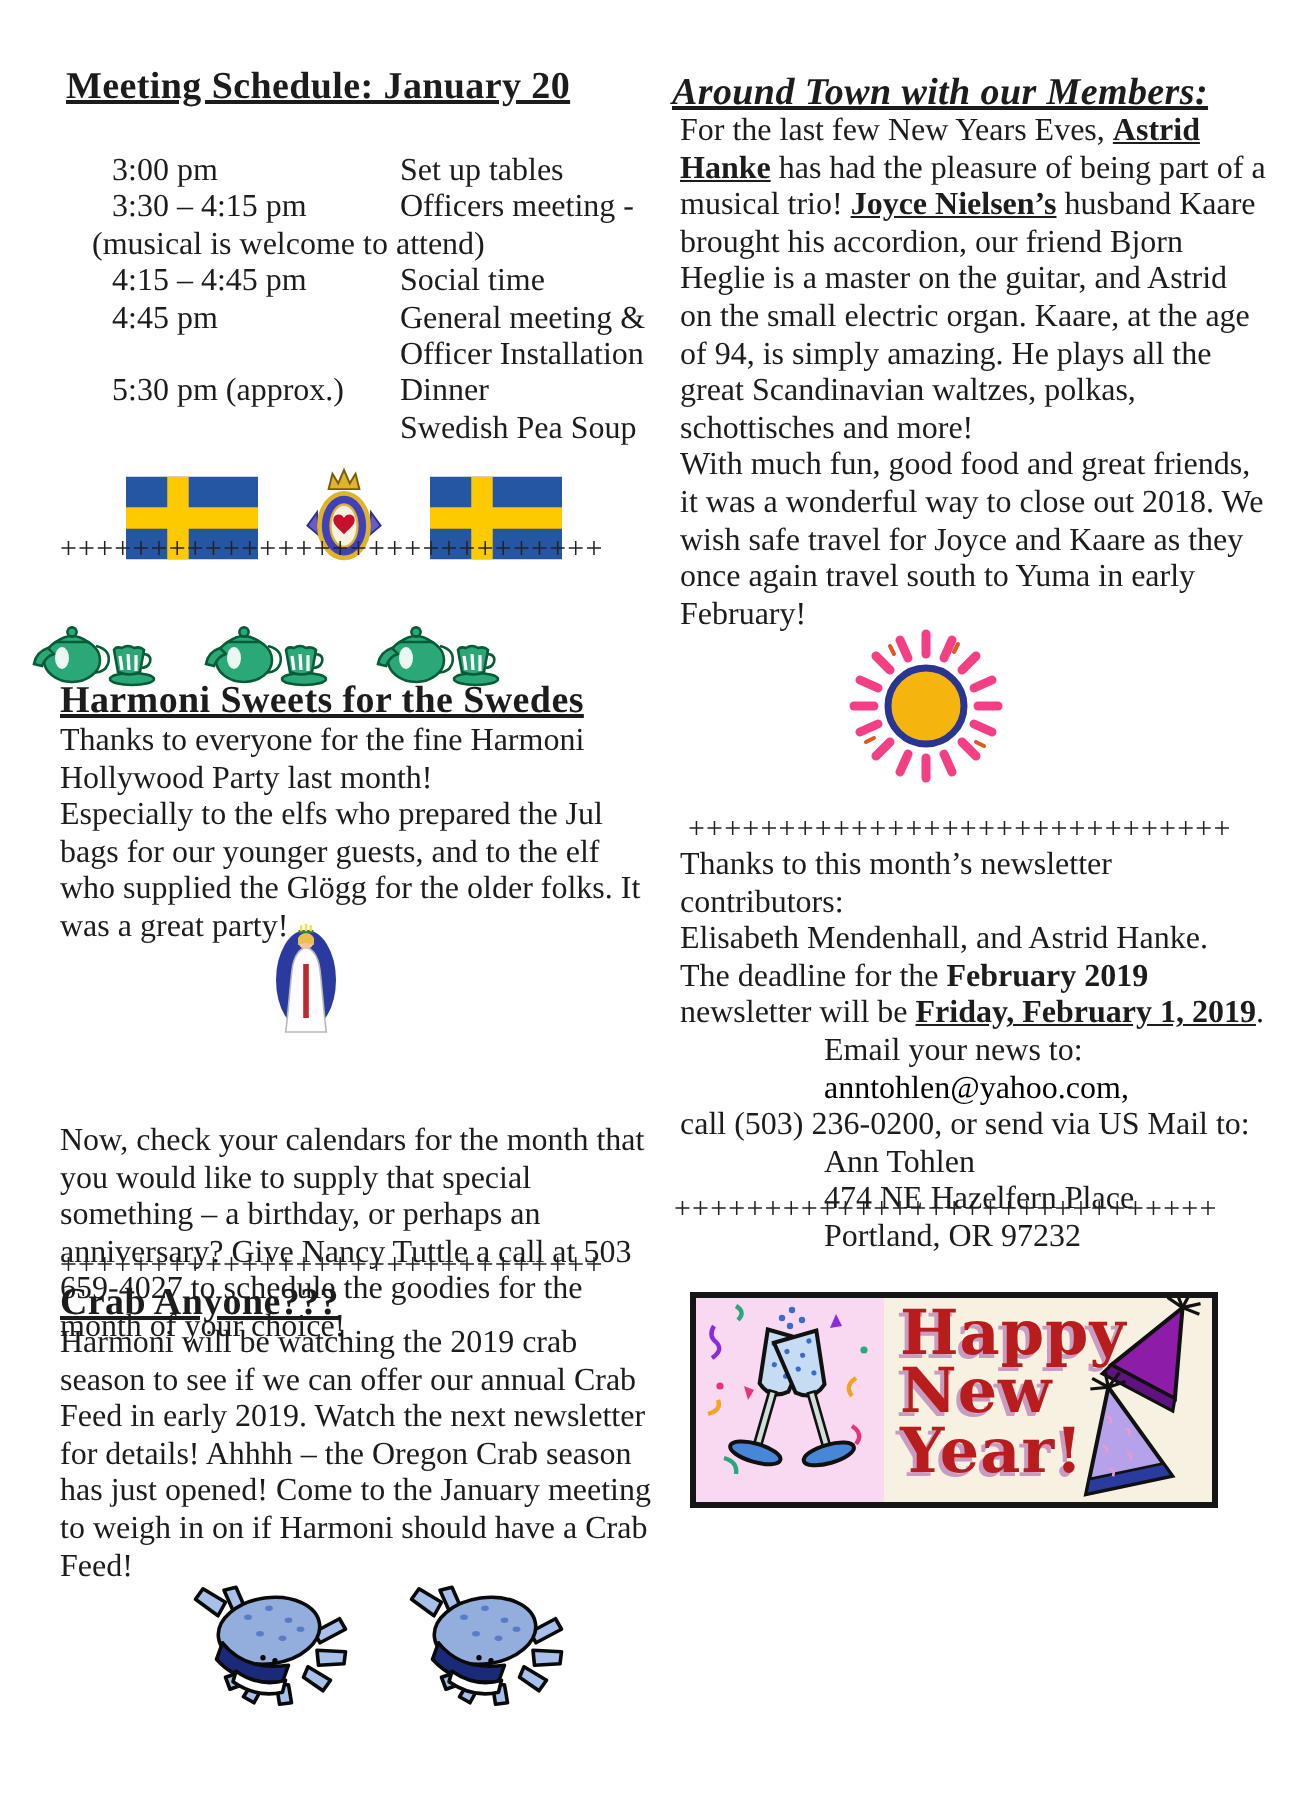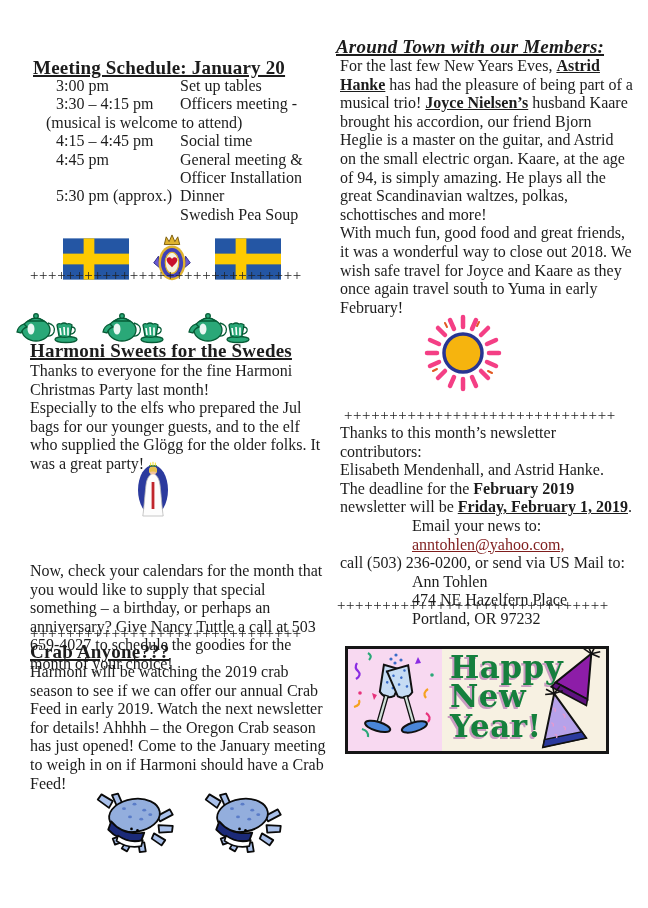--- a/index.html
+++ b/index.html
@@ -3,45 +3,45 @@
 <meta charset="utf-8">
 <style>
   html,body{margin:0;padding:0;background:#fff;}
   .page{position:relative;width:648px;height:908px;background:#ffffff;overflow:hidden;
         font-family:"Liberation Serif","DejaVu Serif",serif;color:#1c1c1c;}
   .abs{position:absolute;}
   .sec-title{font-size:19px;font-weight:bold;text-decoration:underline;
              text-decoration-thickness:2px;margin:0;letter-spacing:.2px;}
   .italic{font-style:italic;}
   .body{font-size:16px;line-height:18.6px;margin:0;}
-  .srow{display:flex;font-size:16px;line-height:18.4px;}
+  .srow{display:flex;font-size:16px;line-height:18.4px;gap:20px;}
   .stime{width:124px;flex:none;}
   .snote{font-size:16px;line-height:18.4px;margin-left:-10px;}
   .dl{display:block;}
   .divider{font-size:15px;line-height:15px;letter-spacing:.6px;white-space:nowrap;color:#222;}
   .bold-ul{font-weight:bold;text-decoration:underline;}
   .bold{font-weight:bold;}
-  .link{color:#7f1d1d;text-decoration:underline;cursor:pointer;text-align:center;}
+  .link{color:#000000;cursor:pointer;text-align:center;}
   .iconrow{display:flex;align-items:center;}
   .indent{margin-left:72px;}
   .banner{position:absolute;width:258px;height:102px;border:3px solid #161616;
           background:#f7f1e2;display:flex;}
   .banner-left{width:94px;flex:none;background:#f8d9f1;position:relative;overflow:hidden;}
   .banner-right{position:relative;flex:1;overflow:hidden;}
   .banner-text{position:absolute;left:8px;top:4px;font-weight:900;font-size:31px;line-height:.95;
-               letter-spacing:.5px;color:#15803d;font-family:"DejaVu Serif",serif;
+               letter-spacing:.5px;color:#b91c1c;font-family:"DejaVu Serif",serif;
                text-shadow:-2px 2px 0 rgba(155,70,160,.5);}
   .hats{position:absolute;right:-4px;top:0;}
 </style>
 </head>
 <body>
 
 <div class="page">
 
-  <h2 class="abs sec-title" style="left:33px;top:33px;margin-top:24px;">Meeting Schedule: January 20</h2>
+  <h2 class="abs sec-title" style="left:33px;top:33px;">Meeting Schedule: January 20</h2>
 
   <div class="abs" style="left:56px;top:77px;width:270px;">
     <div class="srow">
       <span class="stime">3:00 pm</span>
       <span class="sdesc">Set up tables</span>
     </div>
     <div class="srow">
       <span class="stime">3:30 – 4:15 pm</span>
       <span class="sdesc">Officers meeting -</span>
     </div>
@@ -130,21 +130,21 @@
         <path d="M12 17 q8 -6 16 0 z"></path>
         <circle cx="20" cy="12" r="2.3"></circle>
       </g>
       <ellipse cx="15" cy="25" rx="3.5" ry="5.5" fill="#ffffff" opacity=".9"></ellipse>
       <path d="M44 24 l1 7 M48 23 l.5 8 M52 23.5 l0 8" stroke="#ffffff" stroke-width="1.6" fill="none"></path>
     </svg>
   </div>
 
   <h2 class="abs sec-title" style="left:30px;top:340px;text-align:right;">Harmoni Sweets for the Swedes</h2>
   <div class="abs" style="left:30px;top:362px;width:294px;">
-    <p class="body">Thanks to everyone for the fine Harmoni Christmas Party last month!</p>
+    <p class="body">Thanks to everyone for the fine Harmoni Hollywood Party last month!</p>
     <p class="body">Especially to the elfs who prepared the Jul bags for our younger guests, and to the elf who supplied the Glögg for the older folks. It was a great party!</p>
   </div>
 
   <div class="abs" style="left:135px;top:461px;">
     <svg width="36" height="60" viewBox="0 0 36 60">
       <ellipse cx="18" cy="29" rx="15" ry="25" fill="#2b3a9e"></ellipse>
       <path d="M18 12 c-3 2 -6 4 -7 12 c-1 8 -2.2 25 -3.2 31 h20.4 c-1 -6 -2.2 -23 -3.2 -31 c-1 -8 -4 -10 -7 -12 z" fill="#fdfdfd" stroke="#b9b9b9" stroke-width=".8"></path>
       <rect x="16.6" y="21" width="2.8" height="27" fill="#c0262d"></rect>
       <circle cx="18" cy="9.5" r="4" fill="#f0c49e"></circle>
       <path d="M14 8 q4 -4.5 8 0 l0 3.5 q-4 -2 -8 0 z" fill="#e8c04a"></path>

